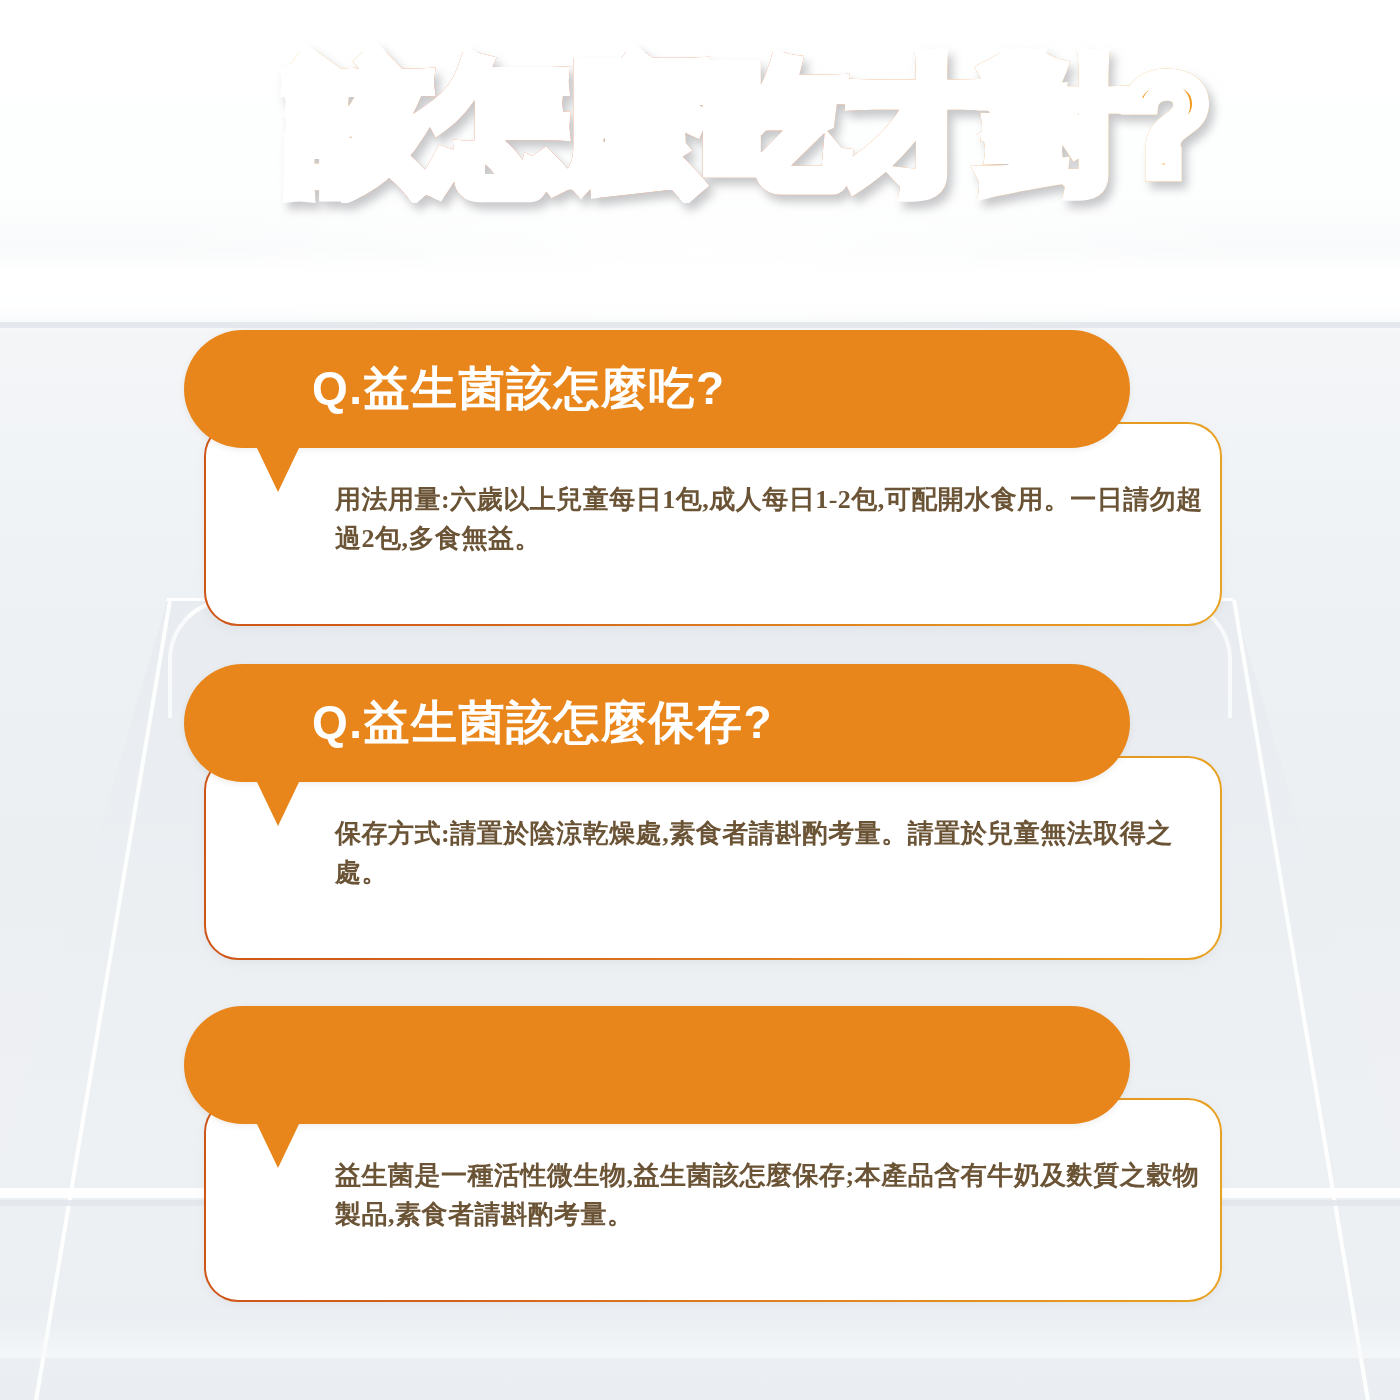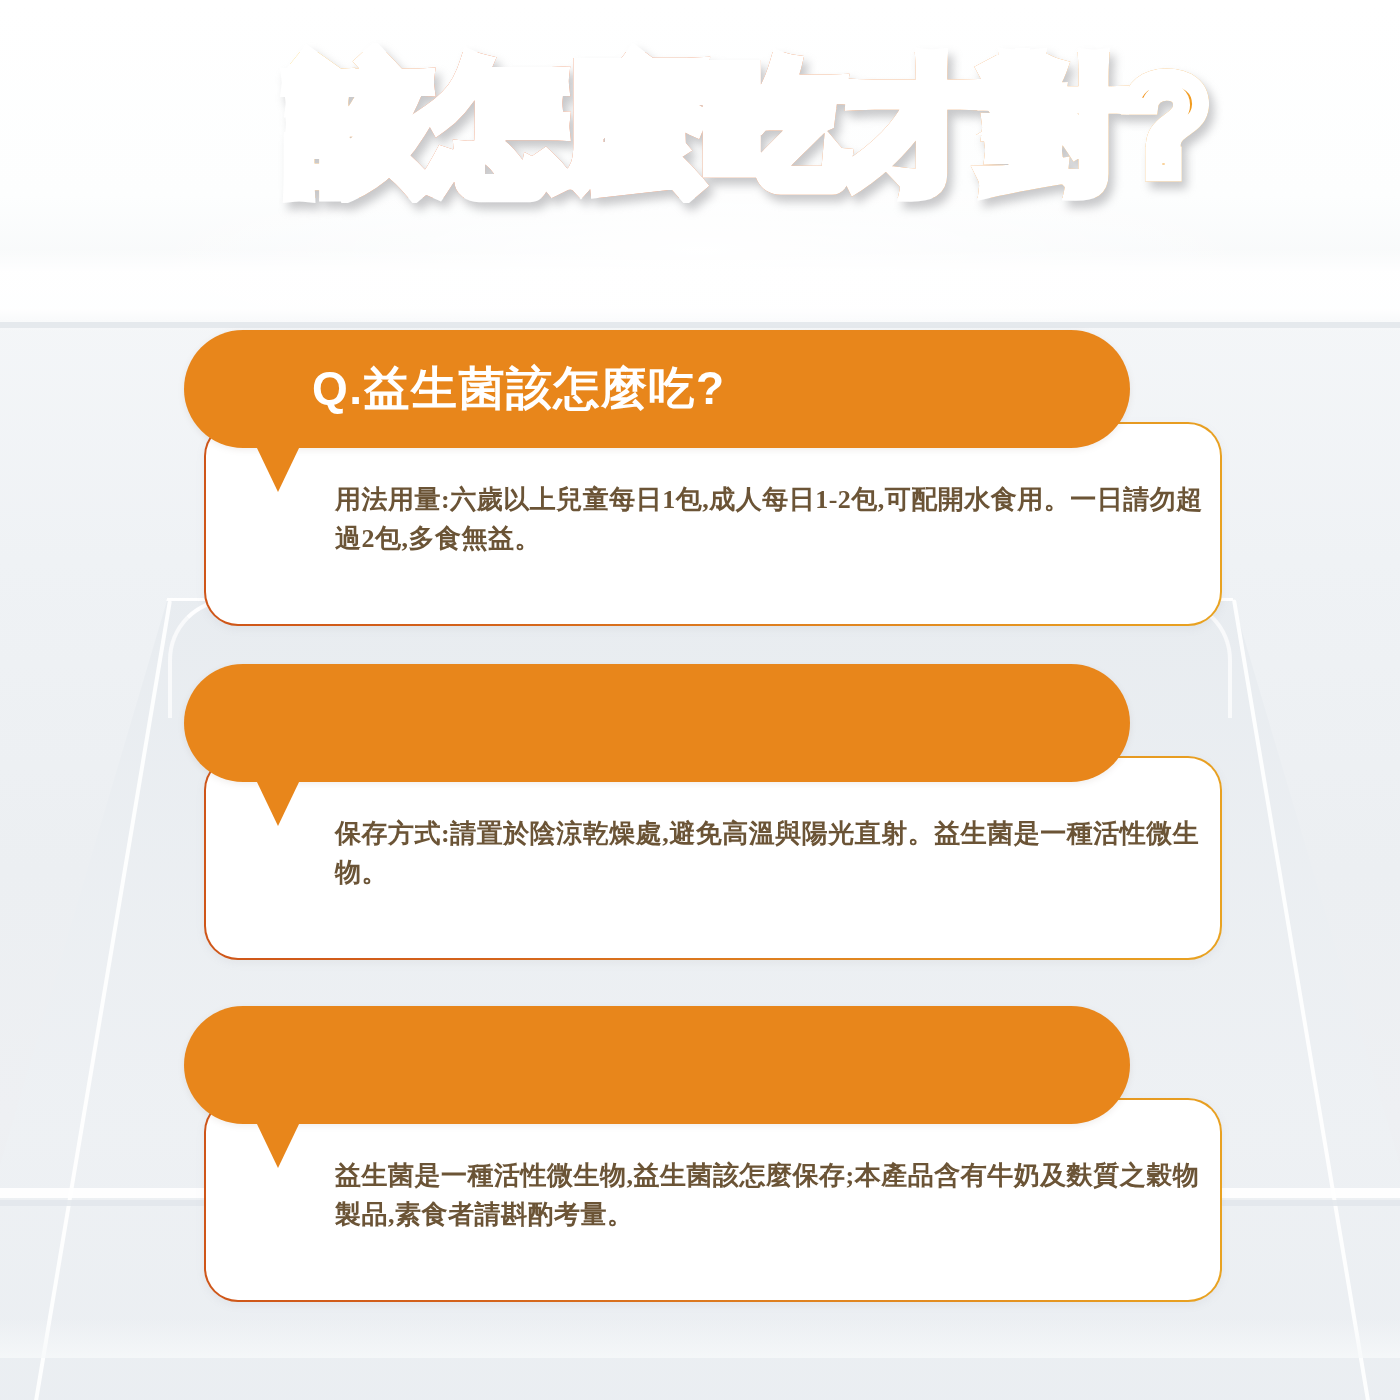--- a/index.html
+++ b/index.html
@@ -259,23 +259,24 @@
       <div class="answer-text">用法用量:六歲以上兒童每日1包,成人每日1-2包,可配開水食用。一日請勿超過2包,多食無益。</div>
     </div>
     <div class="question-bubble">
       <div class="question-text">Q.益生菌該怎麼吃?</div>
       <div class="tail"></div>
     </div>
   </div>
 
   <div class="qa-block q2">
     <div class="answer-card">
-      <div class="answer-text">保存方式:請置於陰涼乾燥處,避免高溫與陽光直射。益生菌是一種活性微生物。</div>
+      <div class="answer-text">保存方式:請置於陰涼乾燥處,素食者請斟酌考量。請置於兒童無法取得之處。</div>
     </div>
     <div class="question-bubble">
+      <div class="question-text">Q.益生菌該怎麼保存?</div>
       <div class="tail"></div>
     </div>
   </div>
 
   <div class="qa-block q3">
     <div class="answer-card">
       <div class="answer-text">益生菌是一種活性微生物,益生菌該怎麼保存;本產品含有牛奶及麩質之穀物製品,素食者請斟酌考量。</div>
     </div>
     <div class="question-bubble">
       <div class="tail"></div>

